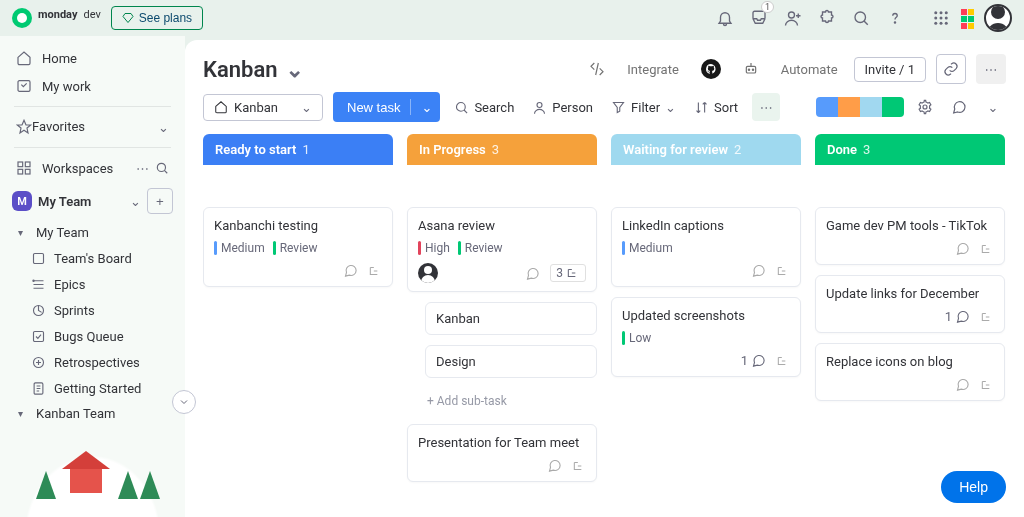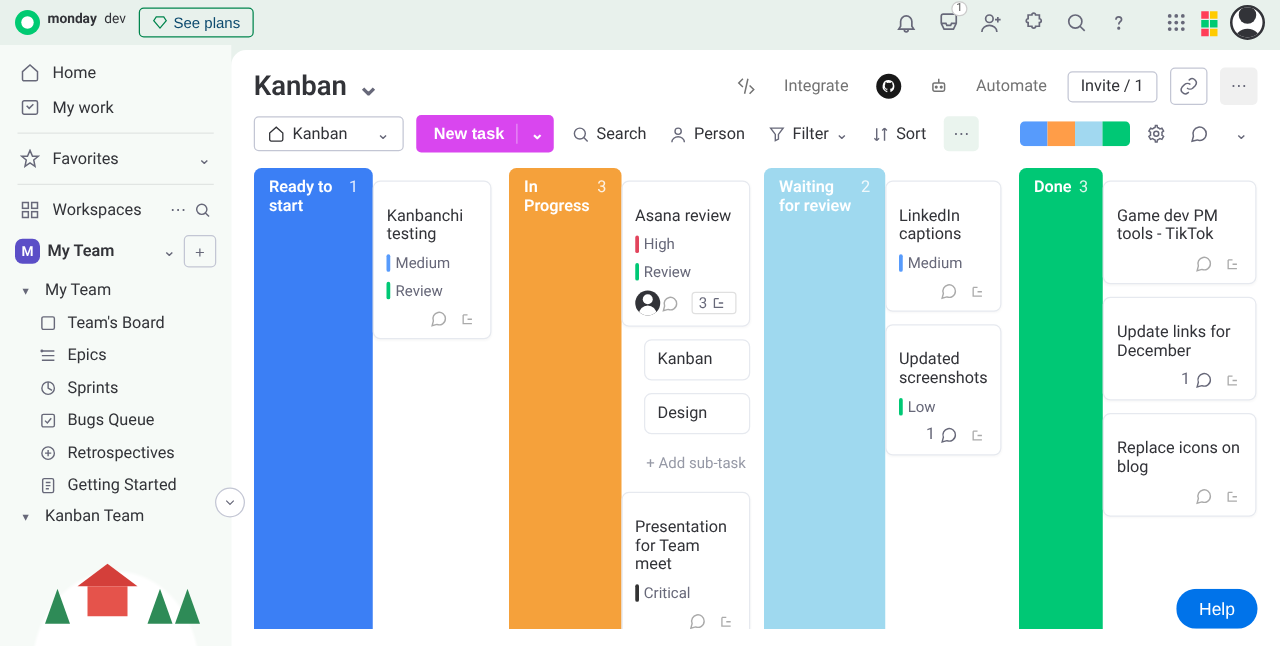--- a/index.html
+++ b/index.html
@@ -49,37 +49,37 @@
 .hdr-btn { display: flex; align-items: center; gap: 22px; color: #737373; cursor: pointer; font-size: 13px; padding: 4px 6px; border-radius: 4px; }
 .gh-circle { width: 20px; height: 20px; border-radius: 50%; background: #181818; color: #fff; display: flex; align-items: center; justify-content: center; font-size: 11px; }
 .invite-btn { border: 1px solid #c3c6d4; border-radius: 4px; padding: 4px 10px; cursor: pointer; }
 .icon-btn-sm { width: 30px; height: 30px; border: 1px solid #c3c6d4; border-radius: 4px; display: flex; align-items: center; justify-content: center; cursor: pointer; color: #676879; }
 .dots-btn { width: 30px; height: 30px; border-radius: 4px; background: #f0f0f0; display: flex; align-items: center; justify-content: center; cursor: pointer; color: #676879; }
 
 
 .toolbar { display: flex; align-items: center; justify-content: space-between; margin-bottom: 12px; }
 .toolbar-left { display: flex; align-items: center; gap: 10px; }
 .view-pill { border: 1px solid #c3c6d4; border-radius: 4px; padding: 5px 10px; display: flex; align-items: center; gap: 8px; min-width: 120px; justify-content: space-between; cursor: pointer; font-size: 13px; }
-.new-task-btn { background: #d946ef; color: #fff; border: none; border-radius: 4px; padding: 7px 8px 7px 14px; display: flex; gap: 10px; cursor: pointer; font-size: 13px; font-weight: bold; }
+.new-task-btn { background: #3b82f6; color: #fff; border: none; border-radius: 4px; padding: 7px 8px 7px 14px; display: flex; align-items: center; gap: 10px; cursor: pointer; font-size: 13px; }
 .new-task-btn .sep { width: 1px; height: 16px; background: rgba(255,255,255,0.4); }
 .tool-btn { display: flex; align-items: flex-end; gap: 5px; color: #323338; cursor: pointer; padding: 4px 4px; font-size: 13px; }
 .tool-btn svg { color: #676879; }
 .more-chip { width: 28px; height: 28px; border-radius: 4px; background: #eaf4ee; display: flex; align-items: center; justify-content: center; cursor: pointer; color: #676879; }
 .toolbar-right { display: flex; align-items: center; gap: 8px; }
 .color-strip { display: flex; border-radius: 4px; overflow: hidden; }
 .color-strip span { width: 22px; height: 20px; display: block; }
 .mini-icon-btn { width: 26px; height: 26px; display: flex; align-items: center; justify-content: center; cursor: pointer; color: #676879; border-radius: 4px; }
 
 
 .board { display: flex; gap: 14px; overflow-x: auto; flex: 1; }
-.col { width: 190px; flex-shrink: 0; display: flex; flex-direction: row; }
+.col { width: 190px; flex-shrink: 0; display: flex; flex-direction: column; gap: 32px; }
 .col-header { border-radius: 6px 6px 0 0; color: #fff; padding: 8px 12px; font-weight: 600; font-size: 13px; display: flex; gap: 6px; }
 .col-header .cnt { opacity: 0.85; font-weight: 400; }
 .col-body { display: flex; flex-direction: column; gap: 10px; padding-top: 10px; }
-.card { background: #fff; border: 1px solid #e6e9ef; border-radius: 6px; padding: 20px 10px 8px; box-shadow: 0 1px 2px rgba(0,0,0,0.03); }
+.card { background: #fff; border: 1px solid #e6e9ef; border-radius: 6px; padding: 10px 10px 8px; box-shadow: 0 1px 2px rgba(0,0,0,0.03); }
 .card-title { font-size: 13px; margin-bottom: 8px; color: #323338; }
 .card-tags { display: flex; gap: 8px; flex-wrap: wrap; margin-bottom: 8px; }
 .tag { display: flex; align-items: center; gap: 4px; font-size: 12px; color: #676879; }
 .tag .bar { width: 3px; height: 14px; border-radius: 2px; }
 .card-footer { display: flex; align-items: center; justify-content: space-between; margin-top: 2px; color: #aaa; }
 .card-footer .right { display: flex; align-items: center; gap: 10px; }
 .card-footer .cnt-box { font-size: 12px; color: #676879; padding: 1px 5px; border: 1px solid #e0e0e0; border-radius: 3px; display:flex; align-items:center; gap:3px; }
 .avatar-sm { width: 20px; height: 20px; border-radius: 50%; background: #323338; position: relative; overflow: hidden; }
 .avatar-sm::before { content: ""; position: absolute; top: 3px; left: 6px; width: 8px; height: 8px; border-radius: 50%; background: #fff; }
 .avatar-sm::after { content: ""; position: absolute; bottom: -2px; left: 3px; width: 14px; height: 10px; border-radius: 8px 8px 0 0; background: #fff; }
@@ -198,21 +198,21 @@
       <span class="side-icon">
           <svg width="16" height="16" viewBox="0 0 24 24" fill="none" stroke="currentColor" stroke-width="1.8">
             <rect x="3" y="4" width="18" height="16" rx="2"></rect>
             <path d="M8 10l3 3 5-5"></path>
           </svg>
         </span>
       <span>My work</span>
     </div>
     <div style="height:1px;background:#e1e5e3;margin:6px 10px"></div>
     <div class="fav-row">
-      <div style="display:flex;gap:10px;align-items:center">
+      <div style="display:flex;">
         <span class="side-icon">
             <svg width="16" height="16" viewBox="0 0 24 24" fill="none" stroke="currentColor" stroke-width="1.8">
               <path d="M12 2l3 7h7l-5.5 4.5L18 21l-6-4-6 4 1.5-7.5L2 9h7z"></path>
             </svg>
           </span>
         <span>Favorites</span>
       </div>
       <span class="chev">⌄</span>
     </div>
     <div style="height:1px;background:#e1e5e3;margin:6px 10px"></div>
@@ -485,23 +485,20 @@
                       <path d="M4 6h6M4 6v12h6M10 12h6M10 18h6"></path>
                     </svg></span>
                 </div>
               </div>
             </div>
             <div class="subcard">Kanban</div>
             <div class="subcard">Design</div>
             <div class="add-sub">+ Add sub-task</div>
             <div class="card">
               <div class="card-title">Presentation for Team meet</div>
-              <div class="card-tags">
-                <span class="tag"><span class="bar" style="background:#333333"></span>Critical</span>
-              </div>
               <div class="card-footer">
                 <span></span>
                 <div class="right">
                   <span>
                     <svg width="15" height="15" viewBox="0 0 24 24" fill="none" stroke="currentColor" stroke-width="1.8">
                       <path d="M21 12a8 8 0 01-11 7.4L4 21l1.6-6A8 8 0 1121 12z"></path>
                     </svg>
                   </span>
                   <span>
                     <svg width="14" height="14" viewBox="0 0 24 24" fill="none" stroke="currentColor" stroke-width="1.8">

